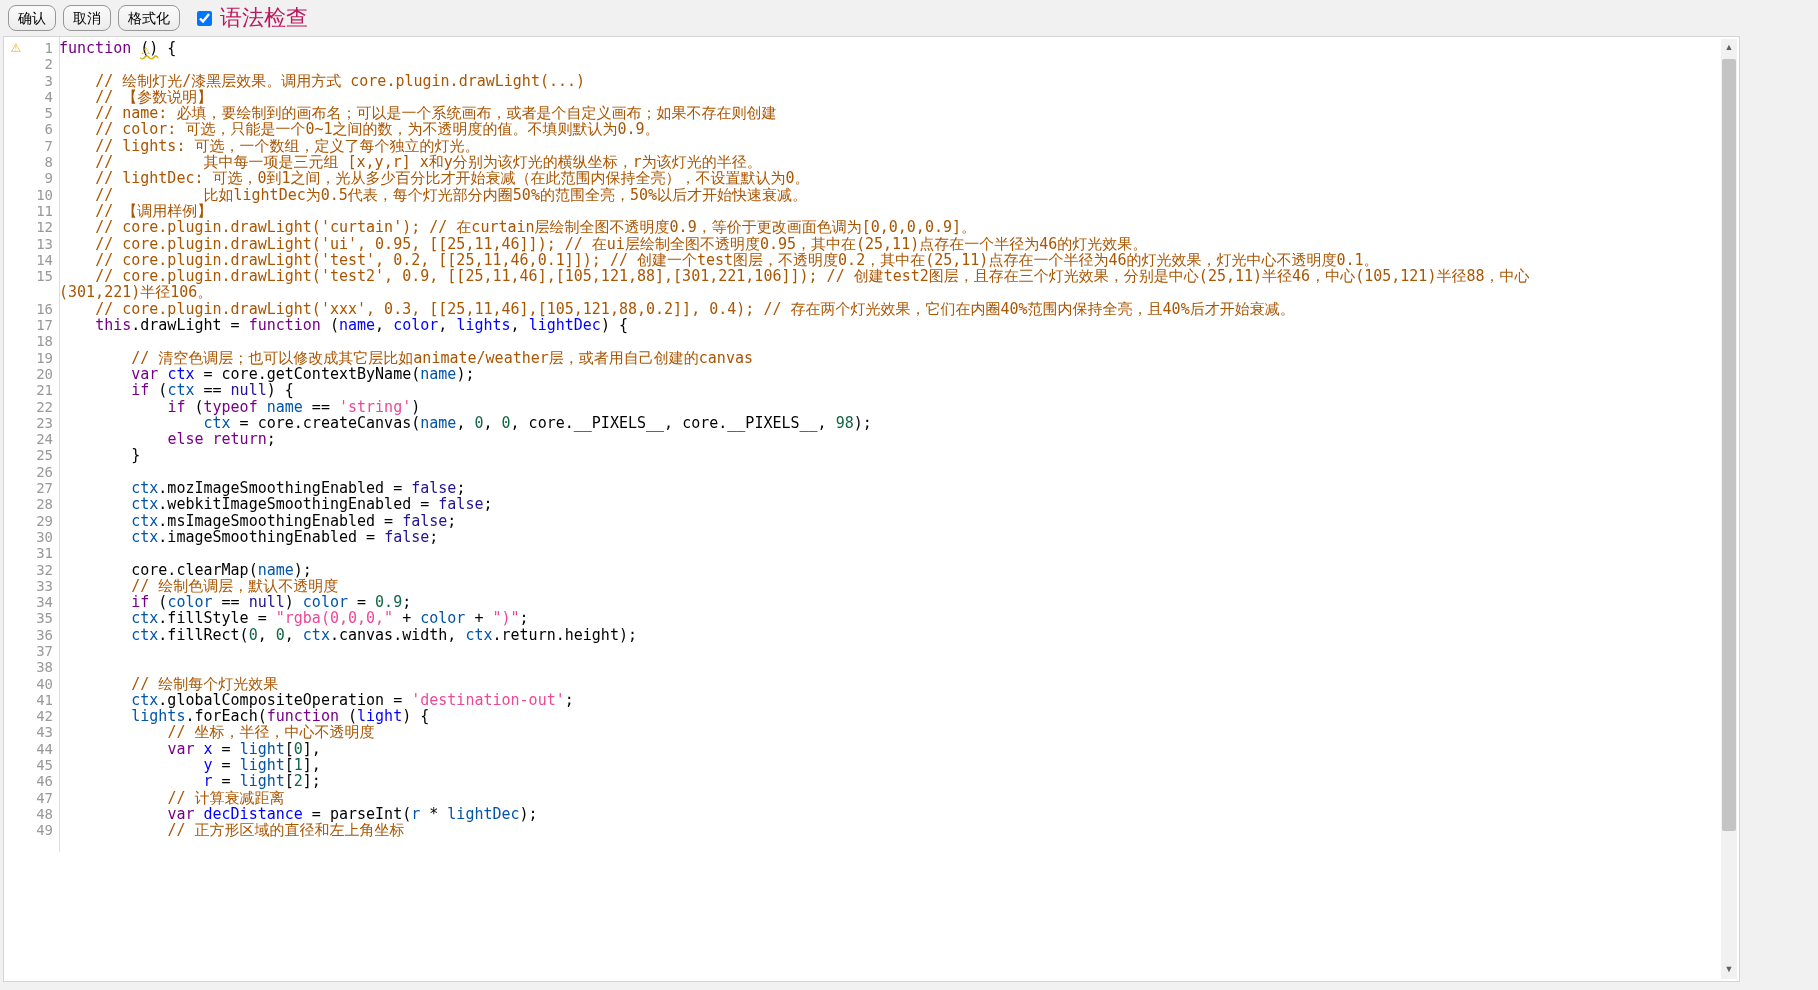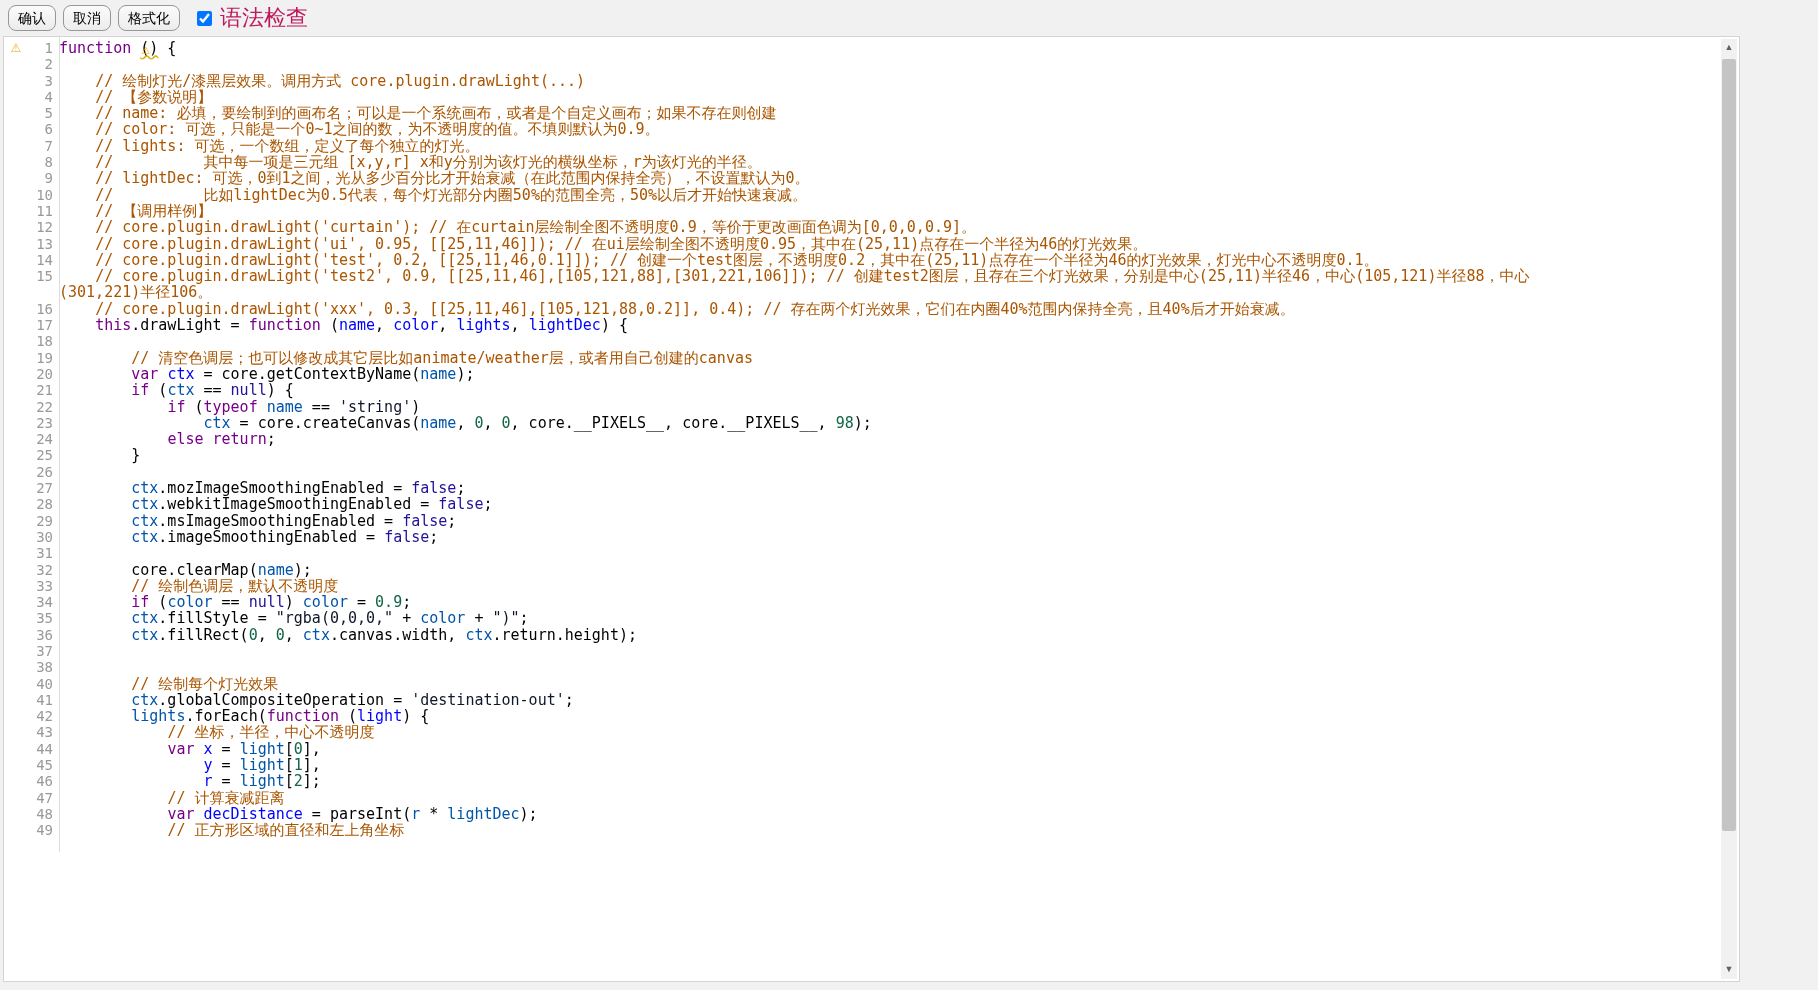--- a/index.html
+++ b/index.html
@@ -62,21 +62,21 @@
     font-family:"DejaVu Sans Mono",monospace;
     font-size:15px;line-height:16.3px;
     white-space:pre-wrap;word-wrap:break-word;
     cursor:text;
   }
   
   .tk-p{color:#000;}
   .tk-k{color:#708;}
   .tk-v{color:#05a;}
   .tk-d{color:#00f;}
-  .tk-s{color:#0f172a;}
+  .tk-s{color:#ec4899;}
   .tk-n{color:#164;}
   .tk-a{color:#219;}
   .tk-c{color:#a50;text-align:center;}
   .tk-w{color:#000;position:relative;text-decoration:underline wavy #d9b200;}
   .tk-w::after{
     content:"⚠";position:absolute;left:1px;top:4px;
     font-size:10px;color:#f0b400;z-index:0;
     font-family:"Liberation Sans",sans-serif;
   }
   

